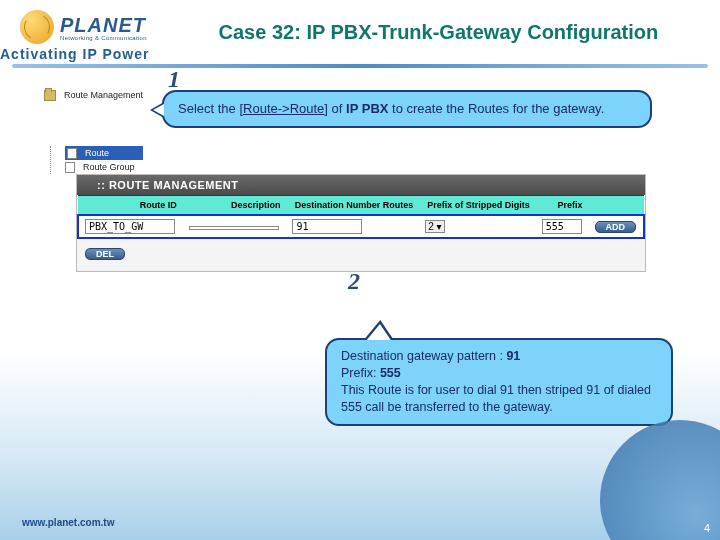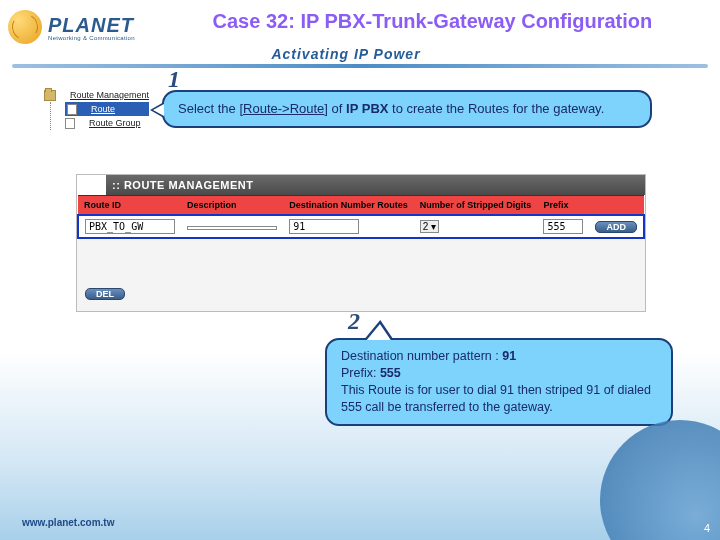--- a/index.html
+++ b/index.html
@@ -4,22 +4,22 @@
 <style>
   * { box-sizing: border-box; margin: 0; padding: 0; }
   body {
     width: 720px; height: 540px;
     font-family: Verdana, Arial, sans-serif;
     background: linear-gradient(to bottom, #ffffff 0%, #ffffff 65%, #d5e8f5 85%, #a8d0ea 100%);
     position: relative;
     overflow: hidden;
   }
   .header {
-    display: flex; align-items: flex-start;
-    padding: 10px 20px 0 8px;
+    display: flex; align-items: flex-end;
+    padding: 10px 20px 0 20px;
   }
   .logo {
     display: flex; align-items: center; gap: 6px;
     margin-right: 30px;
   }
   .logo-globe {
     width: 34px; height: 34px;
     background: radial-gradient(circle at 30% 30%, #ffdb7a, #e8a320);
     border-radius: 50%;
     position: relative;
@@ -28,25 +28,25 @@
     content:''; position:absolute; inset:4px;
     border: 1.5px solid #c28515; border-radius:50%;
     transform: rotate(-15deg);
     border-top-color: transparent; border-bottom-color: transparent;
   }
   .logo-text { font-weight: 900; font-style: italic; font-size: 20px; color:#2a5a8e; letter-spacing:1px; }
   .logo-sub { font-size: 6px; color:#2a5a8e; margin-top:-2px; letter-spacing:0.3px;}
   .title {
     flex:1; text-align:center;
     font-size: 20px; font-weight: bold;
-    color: #8b5cf6;
+    color: #0f766e;
   }
   .subtitle-bar {
-    text-align: center; padding: 2px 28px 0 0;
-    font-weight: bold; font-style: italic;
+    text-align: left; padding: 2px 28px 0 0;
+    font-weight: bold; 
     color: #265d99; font-size: 14px; letter-spacing: 1px;
   }
   .divider {
     height: 4px; margin: 2px 12px 0 12px;
     background: linear-gradient(to right, #9cc0e2, #4d8cc5, #9cc0e2);
     border-radius: 2px;
   }
   .content { position: relative; padding: 4px 20px 0 20px; }
 
   .step-num {
@@ -54,25 +54,25 @@
     font-size: 24px; font-weight: bold; font-style: italic;
     color: #2b4c7a;
     position: absolute;
   }
   .step1 { left: 168px; top: -2px; }
 
   .tree {
     position: absolute; left: 44px; top: 20px;
     font-size: 9px; color:#222;
   }
-  .tree-row { display:flex; align-items:center; gap:14px; line-height:14px;text-decoration:underline;}
+  .tree-row { display:flex; align-items:center; gap:8px; line-height:14px;}
   .tree-icon { width:12px; height:11px; background:#d5b76a; border:1px solid #a88b3e; display:inline-block; position:relative;}
   .tree-icon::before{content:'';position:absolute;top:-3px;left:0;width:5px;height:3px;background:#d5b76a;border:1px solid #a88b3e;border-bottom:none;}
   .tree-row.selected { background:#2b5fb5; color:#fff; padding:0 2px;}
-  .tree-sub { padding-left: 14px; border-left:1px dotted #888; margin-left:6px;}
+  .tree-sub { padding-left: 14px; border-left:1px dotted #888; margin-left:6px;margin-top:44px;}
   .page-icon{ width:10px; height:11px; background:#fff; border:1px solid #888; display:inline-block;}
 
   .callout {
     position: absolute;
     background: #7dd3fc;
     border: 2px solid #1a3f7a;
     border-radius: 14px;
     padding: 8px 14px;
     font-size: 13px;
     color: #1a2a6a;
@@ -90,42 +90,42 @@
     border-right:11px solid #fff;
   }
 
   .panel {
     margin-top: 102px; margin-left: 56px; width: 570px;
     border:1px solid #bbb;
   }
   .panel-title {
     background: linear-gradient(#6a6a6a,#4a4a4a);
     color:#fff; font-size:11px; font-weight:bold;
-    padding:4px 6px; letter-spacing:0.5px;margin-left:29px;
+    padding:4px 20px; letter-spacing:0.5px;
   }
   .panel-inner { background:#f4f4f4; padding:0 0 6px 0;}
   .tbl { width:100%; border-collapse:collapse; font-size:10px; background:#fff;}
-  .tbl th { text-align:left; font-weight:bold; padding:4px 6px; border-bottom:1px solid #333; border-top:1px solid #333; background:#ef4444; font-size:9px; vertical-align:top;}
+  .tbl th { text-align:right; font-weight:bold; padding:4px 6px; border-bottom:1px solid #333; border-top:1px solid #333; background:#5eead4; font-size:9px; vertical-align:top;}
   .tbl td { padding:3px 6px; }
   .hl-row td { border:2px solid #1434c7; }
   .hl-row td:first-child{border-right:none;}
   .hl-row td:not(:first-child):not(:last-child){border-left:none;border-right:none;}
   .hl-row td:last-child{border-left:none;}
   .inp {
     font-family: monospace, Verdana; font-size:10px;
     background:#fff; border:1px solid #888; padding:1px 3px; display:inline-block;
     min-width:50px;
   }
   .sel { font-size:10px; border:1px solid #888; background:#eee; padding:0 2px;}
   .btn {
     display:inline-block; padding:0 10px; font-size:9px; font-weight:bold;
     color:#fff; background: linear-gradient(#6b8fbb,#3a5e8c);
     border:1px solid #2a4770; border-radius:5px;
   }
-  .del-row { padding:4px 8px;margin-top:40px;}
+  .del-row { padding:4px 8px;}
 
   .step2-wrap { position:relative; height:0; }
   .step2 { left: 328px; top: -4px; }
 
   .callout2 {
     left: 325px; top: 338px; width: 348px;
     font-size: 12.5px;
   }
   .callout2 .tail2 {
     position:absolute; left:40px; top:-20px;
@@ -200,21 +200,21 @@
 
   <div class="panel">
     <div class="panel-title">:: ROUTE MANAGEMENT</div>
     <div class="panel-inner">
       <table class="tbl">
         <thead>
           <tr>
             <th>Route ID</th>
             <th>Description</th>
             <th>Destination Number Routes</th>
-            <th>Number of Stripped Digits</th>
+            <th>Prefix of Stripped Digits</th>
             <th>Prefix</th>
             <th></th>
           </tr>
         </thead>
         <tbody>
           <tr class="hl-row">
             <td><span class="inp" style="min-width:90px">PBX_TO_GW</span></td>
             <td><span class="inp" style="min-width:90px"></span></td>
             <td><span class="inp" style="min-width:70px">91</span></td>
             <td><span class="sel"><span>2</span> ▾</span></td>
@@ -229,20 +229,20 @@
     </div>
   </div>
 
   <div class="step2-wrap">
     <div class="step-num step2">2</div>
   </div>
 </div>
 
 <div class="callout callout2">
   <div class="tail2"></div>
-  <div><span>Destination number pattern : </span><b>91</b></div>
+  <div><span>Destination gateway pattern : </span><b>91</b></div>
   <div><span>Prefix: </span><b>555</b></div>
   <div>This Route is for user to dial 91 then striped  91 of dialed 555 call be transferred to the gateway.</div>
 </div>
 
 <div class="corner-arc"></div>
 <div class="footer-url">www.planet.com.tw</div>
 <div class="page-num">4</div>
 
 </body></html>

